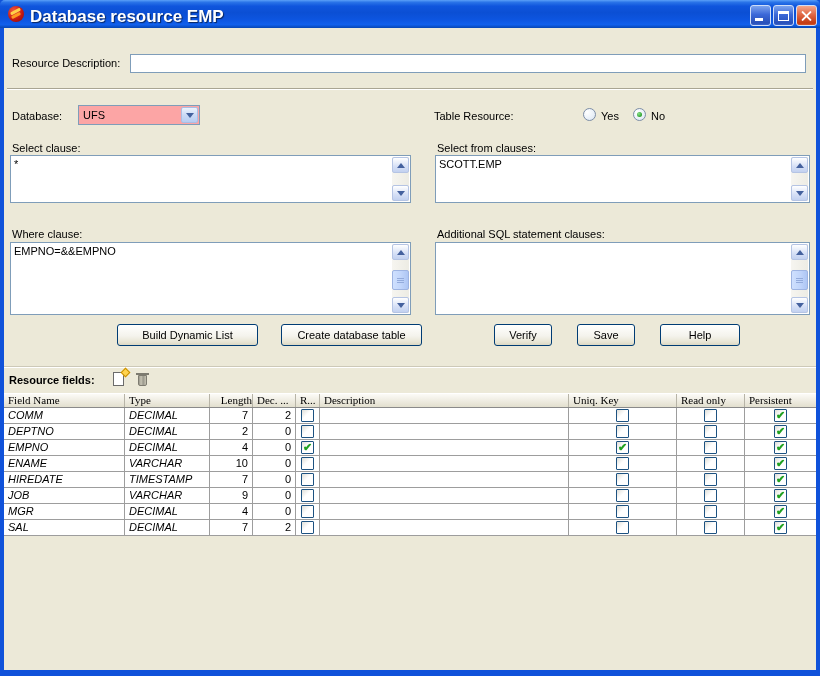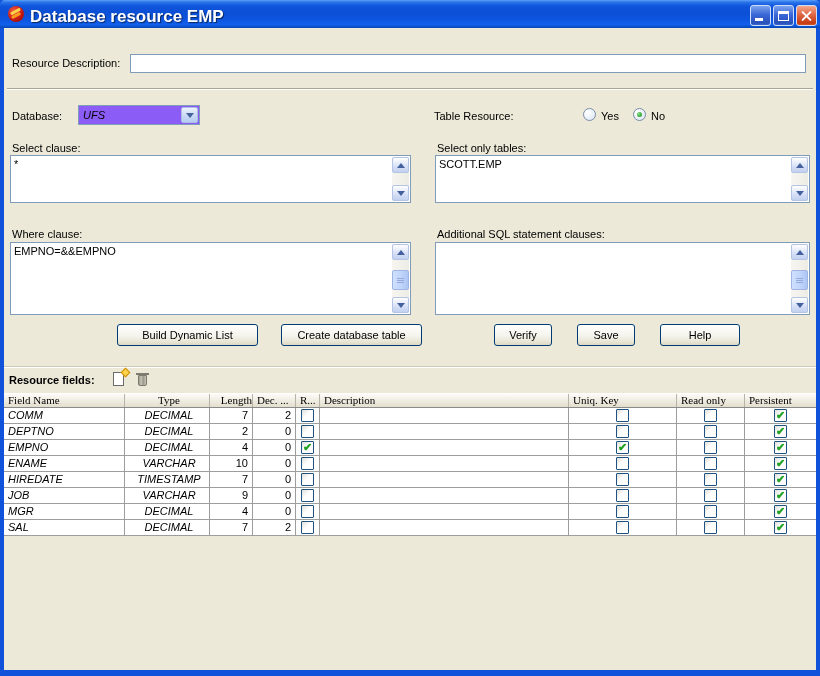--- a/index.html
+++ b/index.html
@@ -32,21 +32,21 @@
   .glyph-close::before{transform:rotate(45deg);}
   .glyph-close::after{transform:rotate(-45deg);}
   
   .client{position:absolute;left:4px;right:4px;top:28px;bottom:6px;background:#ECE9D8;overflow:hidden;}
   .lbl{position:absolute;white-space:nowrap;}
   .lbl.bold{font-weight:bold;}
   .separator{position:absolute;left:3px;right:3px;top:60px;height:2px;border-top:1px solid #A9A593;border-bottom:1px solid #fff;}
   
   .xp-input{position:absolute;border:1px solid #7F9DB9;background:#fff;font:11px "Liberation Sans",sans-serif;padding:2px 3px;}
   
-  .combo{position:absolute;border:1px solid #7F9DB9;background:#8b5cf6;font-style:italic;}
+  .combo{position:absolute;border:1px solid #7F9DB9;background:#fca5a5;}
   .combo-text{position:absolute;left:4px;top:3px;}
   .combo-btn{position:absolute;right:1px;top:1px;bottom:1px;width:17px;border:1px solid #aabee4;border-radius:2px;
     background:linear-gradient(180deg,#edf3fd,#cbdaf5 50%,#b7cdf2);display:flex;align-items:center;justify-content:center;}
   .tri-down{width:0;height:0;border-left:4px solid transparent;border-right:4px solid transparent;border-top:5px solid #44619e;}
   .tri-up{width:0;height:0;border-left:4px solid transparent;border-right:4px solid transparent;border-bottom:5px solid #44619e;}
   
   .xp-radio{position:absolute;width:13px;height:13px;border:1px solid #7c8da6;border-radius:50%;
     background:radial-gradient(circle at 30% 30%,#fff,#e9f0f8 60%,#d7e2ef);}
   .xp-radio.checked::after{content:'';position:absolute;left:3px;top:3px;width:5px;height:5px;border-radius:50%;
     background:radial-gradient(circle at 35% 35%,#8ce08c,#2da12d 70%);}
@@ -78,21 +78,21 @@
   .grid-header{position:absolute;left:0;right:0;top:365px;height:15px;display:flex;
     background:linear-gradient(180deg,#fcfbf7,#eae7da 70%,#e2dfce);
     border-top:1px solid #ffffff;border-bottom:1px solid #8a8a8a;font-family:Liberation Serif, serif;}
   .hcell{border-right:1px solid #b7b4a7;padding:0 0 0 4px;font-size:11px;line-height:13px;overflow:hidden;white-space:nowrap;}
   .grid-body{position:absolute;left:0;right:0;top:380px;}
   .grid-row{display:flex;height:16px;border-bottom:1px solid #9d9d9d;background:#fff;}
   .cell{border-right:1px solid #9d9d9d;font-size:11px;line-height:15px;overflow:hidden;white-space:nowrap;}
   .cell.left{padding-left:4px;font-style:italic;}
   .cell.right{text-align:right;padding-right:4px;}
   .cell.center{display:flex;align-items:center;justify-content:center;}
-  .c0{width:121px;}.c1{width:85px;text-align:center;}.c2{width:43px;text-align:right;}.c3{width:43px;}.c4{width:24px;}
+  .c0{width:121px;}.c1{width:85px;}.c2{width:43px;text-align:right;}.c3{width:43px;}.c4{width:24px;}
   .c5{width:249px;}.c6{width:108px;}.c7{width:68px;}.c8{width:71px;border-right:none;}
   .xp-checkbox{display:inline-block;width:13px;height:13px;border:1px solid #1d5281;border-radius:1px;
     background:linear-gradient(135deg,#deded8 0%,#ffffff 45%);font-size:11px;line-height:11px;text-align:center;color:#21A121;font-weight:bold;}
 </style>
 </head>
 <body>
 
 <div class="window">
 
   <div class="titlebar">
@@ -141,21 +141,21 @@
       <div class="vscroll">
         <div class="vs-btn up">
             <span class="tri-up"></span>
           </div>
         <div class="vs-btn down">
             <span class="tri-down"></span>
           </div>
       </div>
     </div>
 
-    <span class="lbl" style="left:433px;top:114px">Select only tables:</span>
+    <span class="lbl" style="left:433px;top:114px">Select from clauses:</span>
     <div class="textbox" style="left:431px;top:127px;width:375px;height:48px">
       <div class="textbox-text">SCOTT.EMP</div>
       <div class="vscroll">
         <div class="vs-btn up">
             <span class="tri-up"></span>
           </div>
         <div class="vs-btn down">
             <span class="tri-down"></span>
           </div>
       </div>

